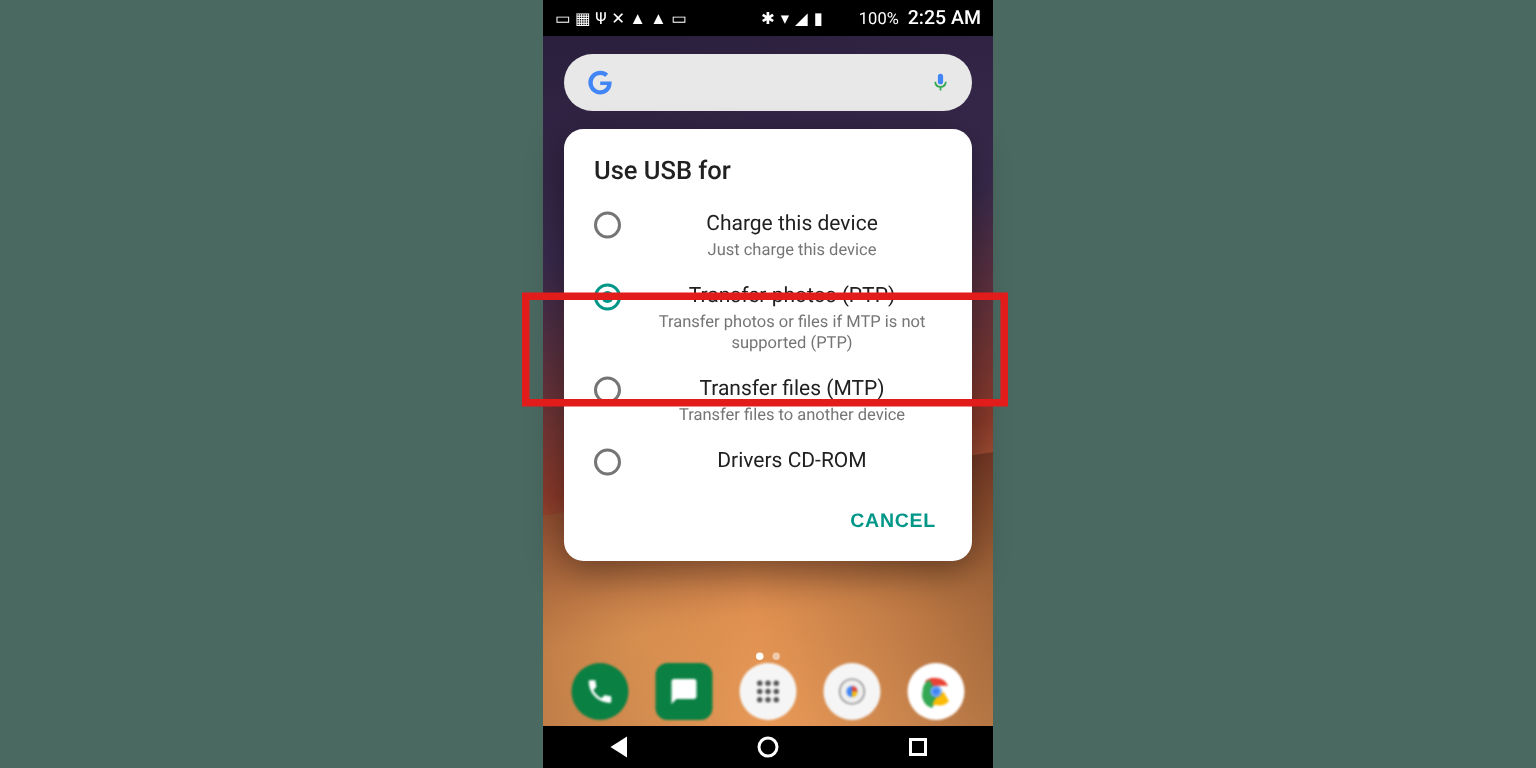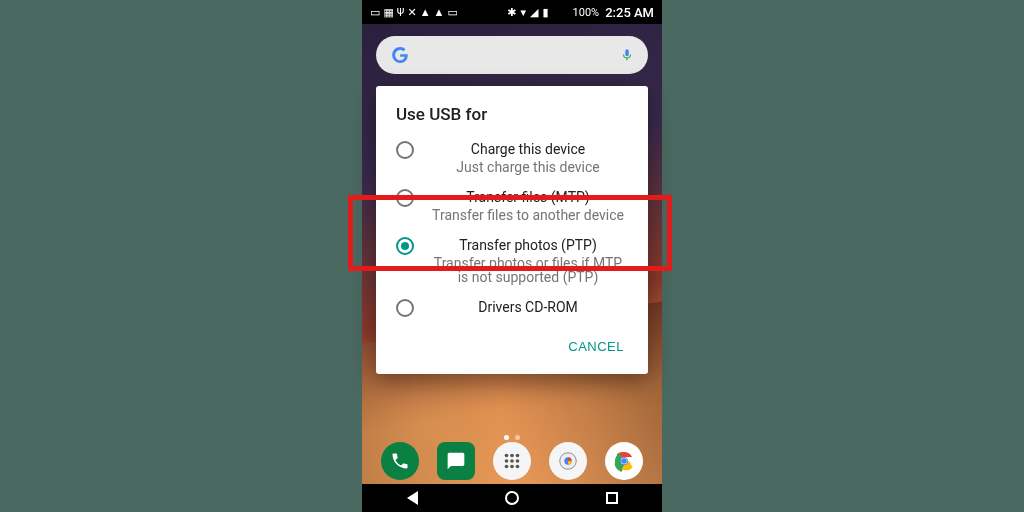--- a/index.html
+++ b/index.html
@@ -78,21 +78,21 @@
     margin-left: auto;
     width: 14px; height: 18px;
     position: relative;
   }
   .mic-icon svg { width: 14px; height: 18px; }
   .dialog {
     position: absolute;
     top: 86px; left: 14px;
     width: 272px;
     background: #fff;
-    border-radius: 3px;
+    border-radius: 13px;
     box-shadow: 0 8px 24px rgba(0,0,0,0.4);
     padding: 18px 0 8px 0;
   }
   .dialog-title {
     font-size: 17px;
     font-weight: 500;
     color: #212121;
     padding: 0 20px 8px 20px;
   }
   .radio-option {
@@ -120,36 +120,36 @@
     background: #009688;
     border-radius: 50%;
   }
   .opt-text { flex: 1; }
   .opt-label {
     font-size: 14px;
     color: #212121;
     line-height: 18px;
   }
   .opt-desc {
-    font-size: 14px;
+    font-size: 11px;
     color: #757575;
     line-height: 14px;
     margin-top: 2px;
   }
   .dialog-actions {
     display: flex;
     justify-content: flex-end;
     padding: 8px 14px 4px 14px;
   }
   .cancel-btn {
     background: none;
     border: none;
     color: #009688;
     font-size: 13px;
-    font-weight: 400;
+    font-weight: 700;
     letter-spacing: 0.5px;
     padding: 8px 10px;
     cursor: pointer;
   }
   .highlight-box {
     position: absolute;
     border: 5px solid #e21b1b;
     pointer-events: none;
   }
   .page-dots {
@@ -241,32 +241,32 @@
 
     <div class="radio-option">
       <div class="radio"></div>
       <div class="opt-text">
         <div class="opt-label">Charge this device</div>
         <div class="opt-desc">Just charge this device</div>
       </div>
     </div>
 
     <div class="radio-option">
+      <div class="radio checked"></div>
+      <div class="opt-text">
+        <div class="opt-label">Transfer photos (PTP)</div>
+        <div class="opt-desc">Transfer photos or files if MTP is not supported (PTP)</div>
+      </div>
+    </div>
+
+    <div class="radio-option">
       <div class="radio"></div>
       <div class="opt-text">
         <div class="opt-label">Transfer files (MTP)</div>
         <div class="opt-desc">Transfer files to another device</div>
-      </div>
-    </div>
-
-    <div class="radio-option">
-      <div class="radio checked"></div>
-      <div class="opt-text">
-        <div class="opt-label">Transfer photos (PTP)</div>
-        <div class="opt-desc">Transfer photos or files if MTP is not supported (PTP)</div>
       </div>
     </div>
 
     <div class="radio-option">
       <div class="radio"></div>
       <div class="opt-text">
         <div class="opt-label">Drivers CD-ROM</div>
       </div>
     </div>
 

